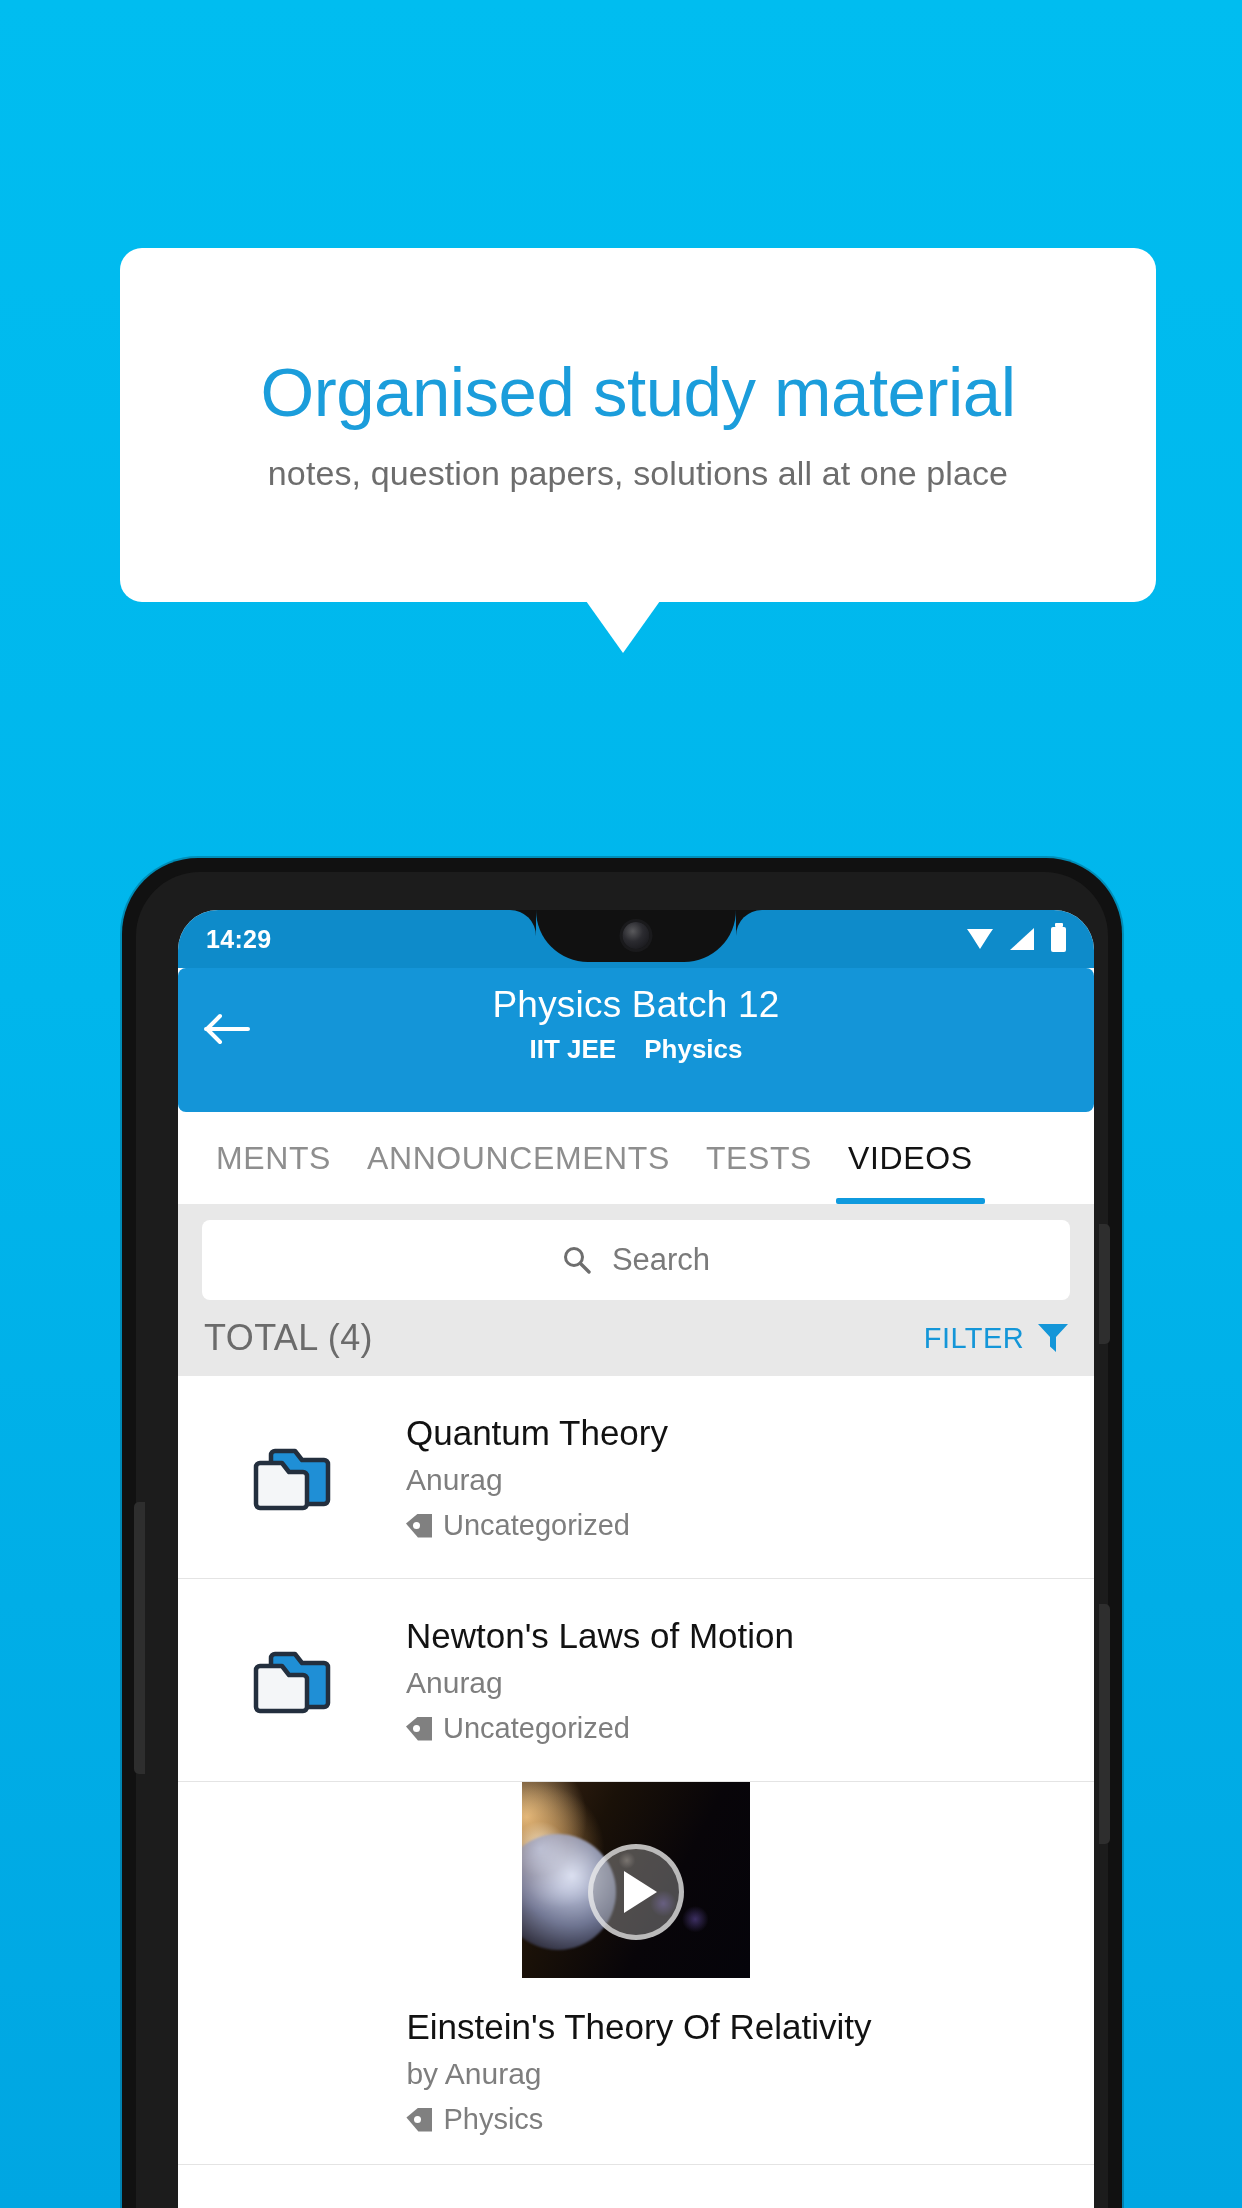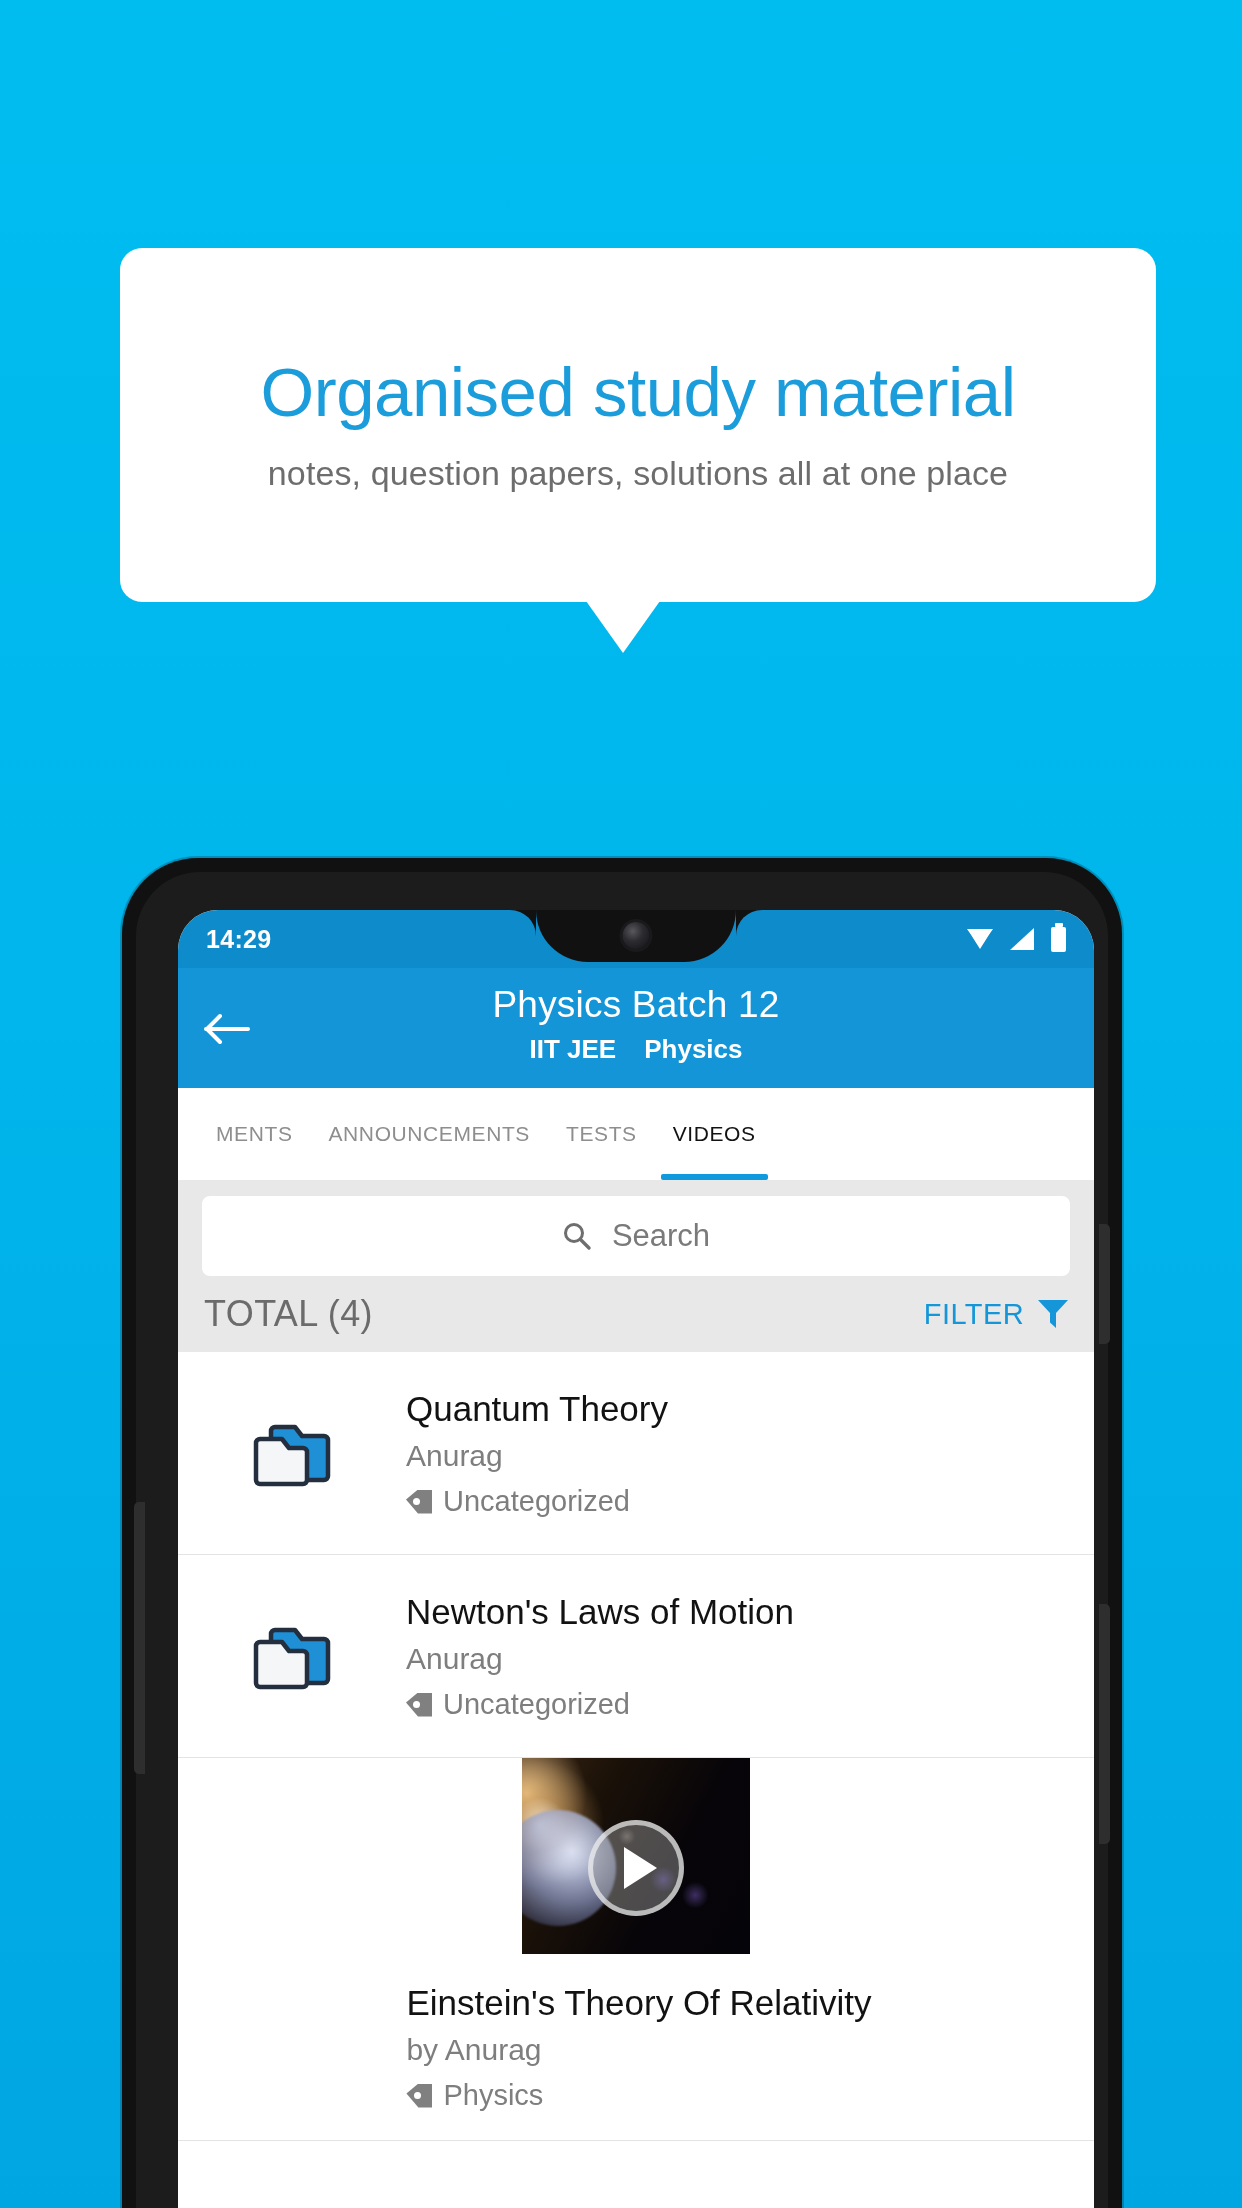--- a/index.html
+++ b/index.html
@@ -102,40 +102,40 @@
   .battery-ico{
     width:15px; height:25px; background:#fff; border-radius:2px; position:relative;
   }
   .battery-ico::before{
     content:""; position:absolute; left:50%; transform:translateX(-50%);
     top:-4px; width:8px; height:4px; background:#fff; border-radius:1px;
   }
 
   
   #appbar{
-    background:#1495d8; padding:16px 0 22px 0; position:relative; height:120px;
+    background:#1495d8; padding:16px 0 22px 0; position:relative; height:144px;border-radius:8px;
   }
   #back-arrow{
     position:absolute; left:26px; top:44px; width:48px; height:34px; cursor:pointer;
   }
   #back-arrow svg{ display:block; }
   #appbar-titles{ text-align:center; }
   #appbar-title{
     color:#ffffff; font-size:37px; font-weight:400; line-height:1.15; letter-spacing:0.2px;
   }
   #appbar-sub{ margin-top:7px; display:flex; justify-content:center; gap:28px; }
   #appbar-sub span{ color:#ffffff; font-size:26px; font-weight:700; }
 
   
   #tabs{
     background:#ffffff; height:92px; display:flex; align-items:center;
     padding:0 20px; position:relative;
   }
   .tab{
-    font-size:21px; letter-spacing:0.6px; color:#8e8e8e;
+    font-size:32px; letter-spacing:0.6px; color:#8e8e8e;
     padding:0 18px; white-space:nowrap; cursor:pointer;
     height:92px; display:flex; align-items:center; position:relative;
   }
   .tab.active{ color:#121212; }
   .tab.active::after{
     content:""; position:absolute; left:6px; right:6px; bottom:0;
     height:6px; background:#0f9ade; border-radius:2px;
   }
 
   

